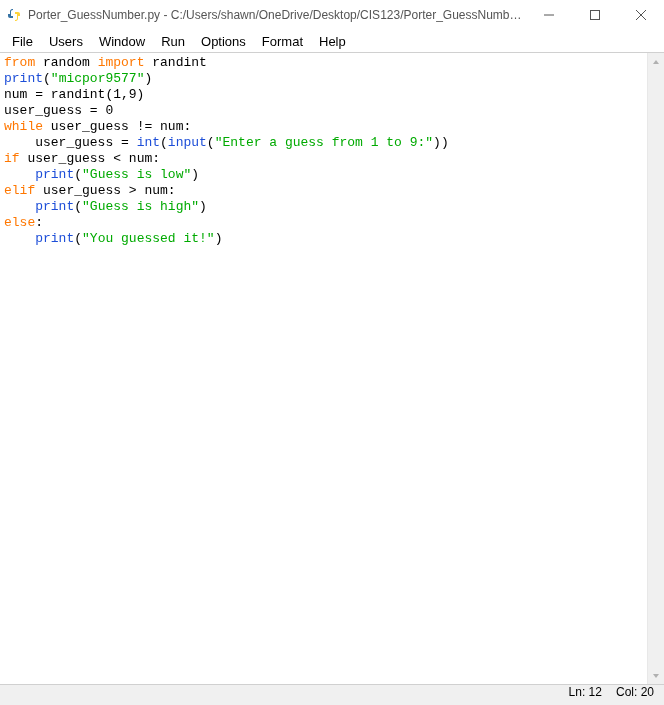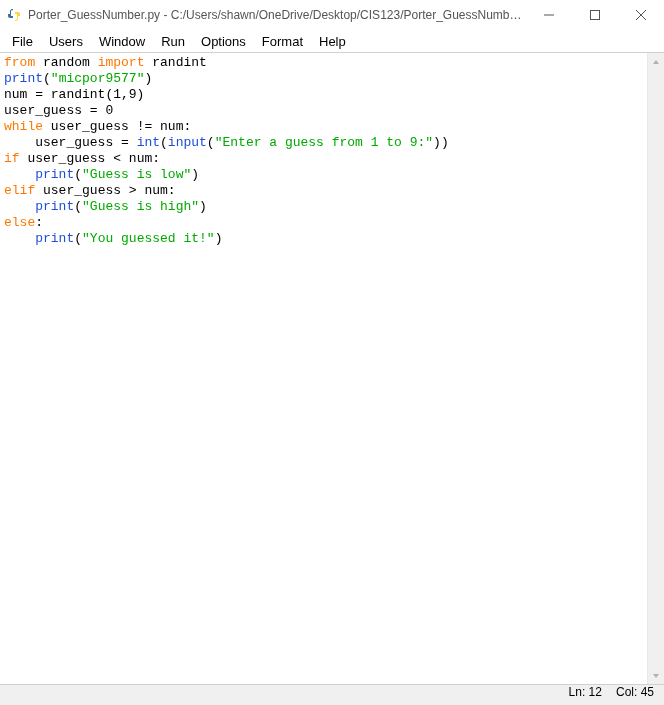--- a/index.html
+++ b/index.html
@@ -161,14 +161,14 @@
     <div class="scroll-arrow bot">
       <svg width="8" height="8">
           <polygon points="1,2 7,2 4,6" fill="#b0b0b0"></polygon>
         </svg>
     </div>
   </div>
 </div>
 
 <div class="statusbar">
   <span>Ln: 12</span>
-  <span>Col: 45</span>
+  <span>Col: 20</span>
 </div>
 
 </body></html>

